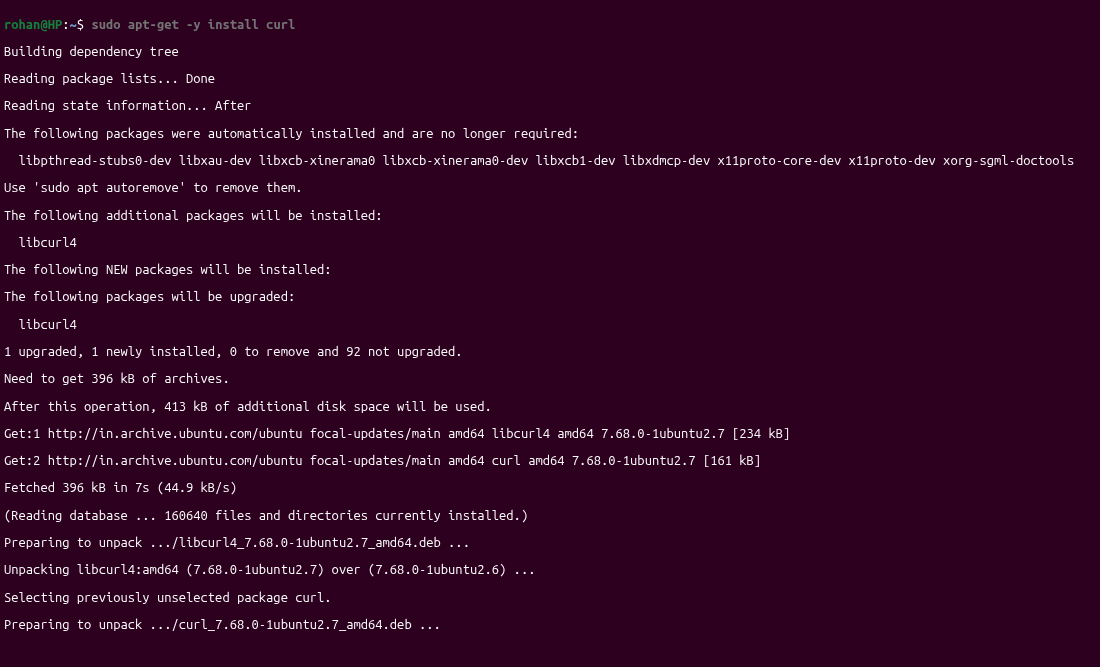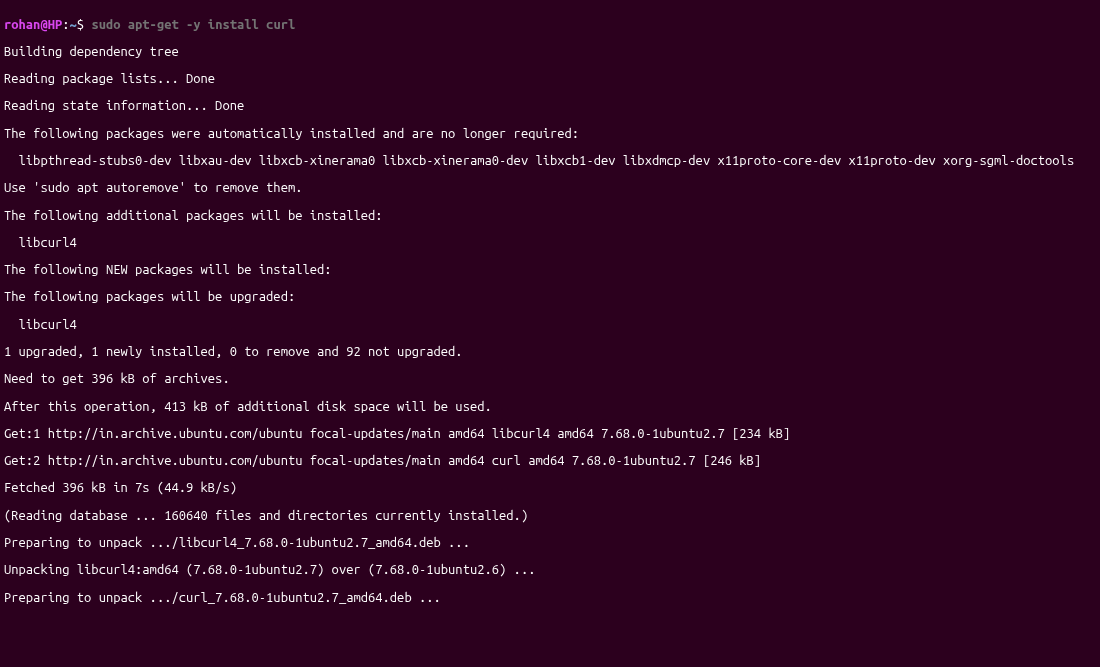--- a/index.html
+++ b/index.html
@@ -12,52 +12,53 @@
     line-height: 1.05;
     width: 1100px;
     height: 667px;
     overflow: hidden;
   }
   .terminal {
     padding: 4px 4px 0 4px;
     white-space: pre;
     letter-spacing: 0px;
   }
-  .prompt-user { color: #d946ef; font-weight: bold; }
+  .prompt-user { color: #15803d; font-weight: bold; }
   .prompt-sep  { color: #ffffff; }
   .prompt-path { color: #729fcf; font-weight: bold; }
   .cmd         { color: #737373; font-weight: bold; }
   .out         { color: #ffffff; }
   .line { display: block; }
 </style>
 </head>
 <body>
 
 <div class="terminal">
 <span class="line"><span class="prompt-user">rohan@HP</span><span class="prompt-sep">:</span><span class="prompt-path">~</span><span class="prompt-sep">$ </span><span class="cmd">sudo apt-get -y install curl</span></span>
 <span class="line out">Building dependency tree       </span>
 <span class="line out">Reading package lists... Done</span>
-<span class="line out">Reading state information... Done</span>
+<span class="line out">Reading state information... After</span>
 <span class="line out">The following packages were automatically installed and are no longer required:</span>
 <span class="line out">  libpthread-stubs0-dev libxau-dev libxcb-xinerama0 libxcb-xinerama0-dev libxcb1-dev libxdmcp-dev x11proto-core-dev x11proto-dev xorg-sgml-doctools</span>
 <span class="line out">Use 'sudo apt autoremove' to remove them.</span>
 <span class="line out">The following additional packages will be installed:</span>
 <span class="line out">  libcurl4</span>
 <span class="line out">The following NEW packages will be installed:</span>
 <span class="line out">The following packages will be upgraded:</span>
 <span class="line out">  libcurl4</span>
 <span class="line out">1 upgraded, 1 newly installed, 0 to remove and 92 not upgraded.</span>
 <span class="line out">Need to get 396 kB of archives.</span>
 <span class="line out">After this operation, 413 kB of additional disk space will be used.</span>
 <span class="line out">Get:1 http://in.archive.ubuntu.com/ubuntu focal-updates/main amd64 libcurl4 amd64 7.68.0-1ubuntu2.7 [234 kB]</span>
-<span class="line out">Get:2 http://in.archive.ubuntu.com/ubuntu focal-updates/main amd64 curl amd64 7.68.0-1ubuntu2.7 [246 kB]</span>
+<span class="line out">Get:2 http://in.archive.ubuntu.com/ubuntu focal-updates/main amd64 curl amd64 7.68.0-1ubuntu2.7 [161 kB]</span>
 <span class="line out">Fetched 396 kB in 7s (44.9 kB/s)                                                                                                                     </span>
 <span class="line out">(Reading database ... 160640 files and directories currently installed.)</span>
 <span class="line out">Preparing to unpack .../libcurl4_7.68.0-1ubuntu2.7_amd64.deb ...</span>
 <span class="line out">Unpacking libcurl4:amd64 (7.68.0-1ubuntu2.7) over (7.68.0-1ubuntu2.6) ...</span>
+<span class="line out">Selecting previously unselected package curl.</span>
 <span class="line out">Preparing to unpack .../curl_7.68.0-1ubuntu2.7_amd64.deb ...</span>
 
 
 
 
 
 
 
 
 

